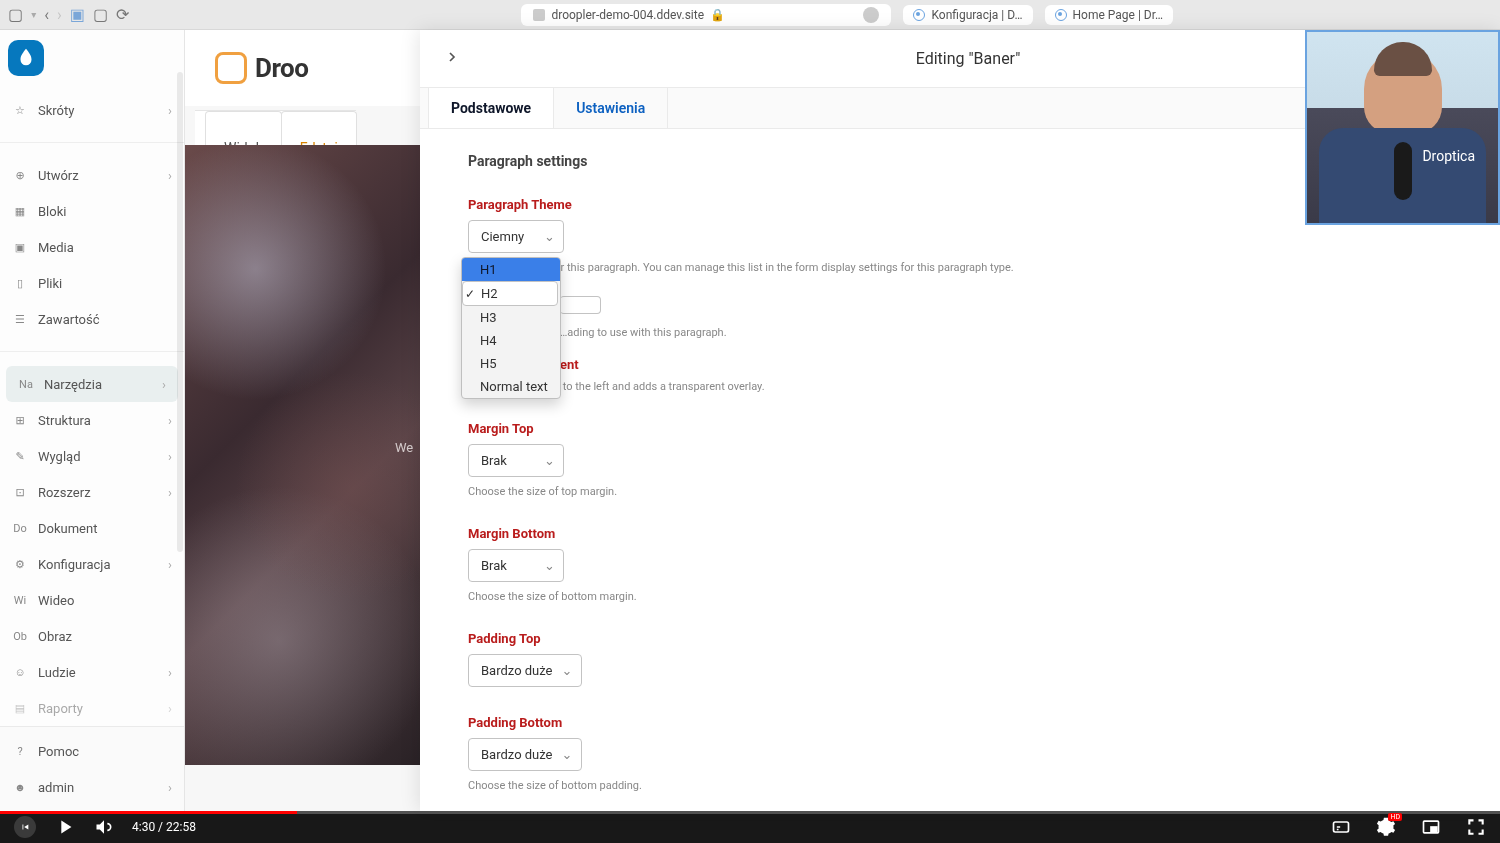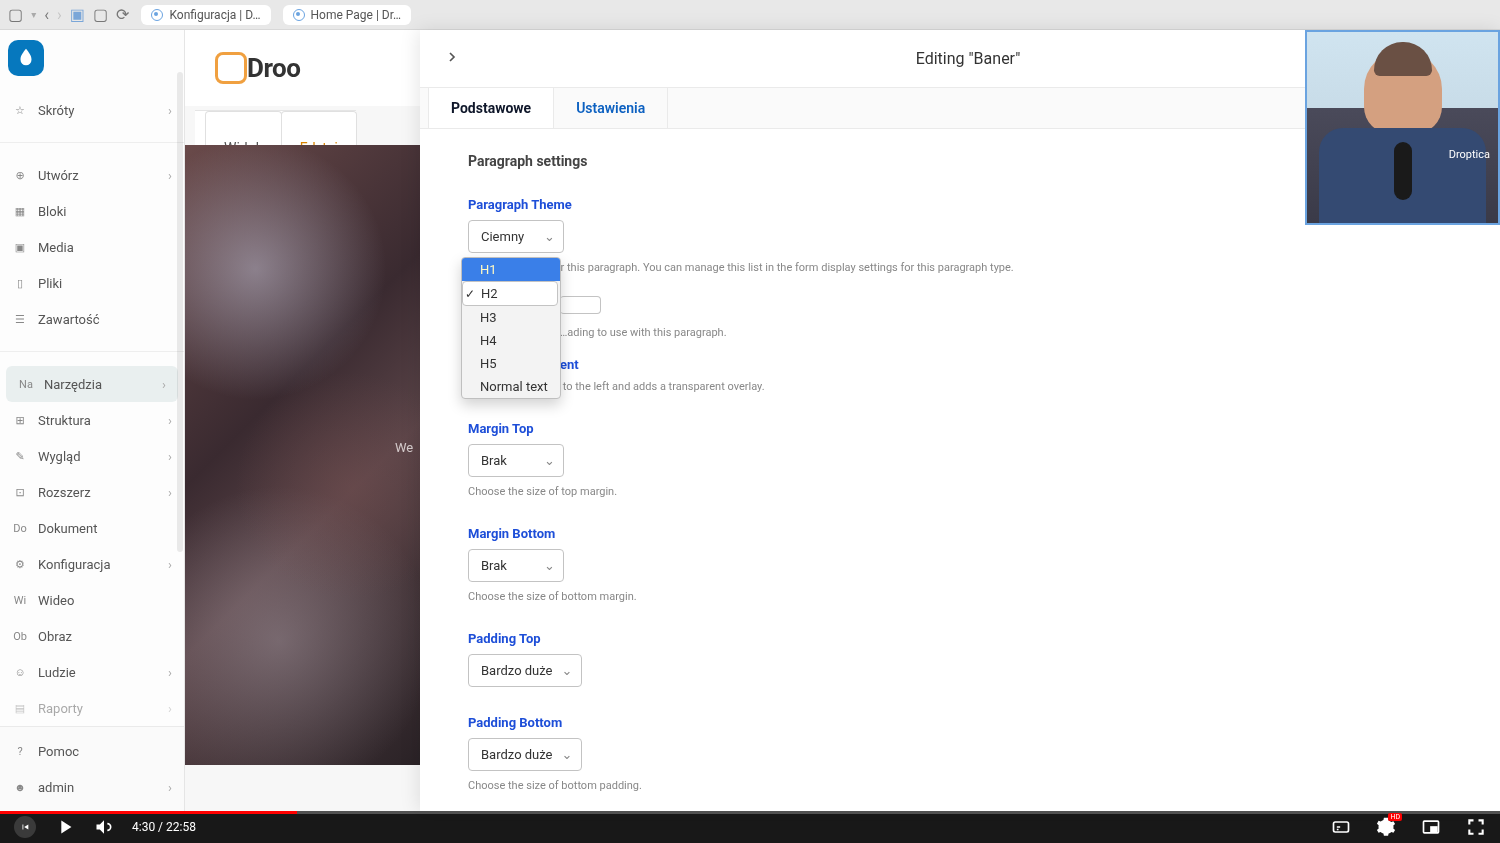--- a/index.html
+++ b/index.html
@@ -105,21 +105,21 @@
     }
     .site-head {
       height:76px;
       display:flex;
       align-items:center;
       padding: 0 30px;
       background:#fff;
       gap:20px;
     }
     .site-logo {
-      display:flex; align-items:center; 
+      display:flex; align-items:center; gap:8px;
     }
     .site-logo-mark {
       width:32px; height:32px; border:3px solid #f0a040; border-radius:8px; position:relative;
     }
     .site-logo-txt { font-size:26px; font-weight:700; letter-spacing:-0.5px; color:#333; }
     .page-tabs {
       display:flex; gap:0; border-top:1px solid #e5e5e5; background:#fff; padding-left:10px;
     }
     .page-tab {
       padding: 28px 18px; font-size:14px; color:#555; border:1px solid #e0e0e0; border-bottom:none; border-radius:4px 4px 0 0; margin-right:-1px;
@@ -158,37 +158,37 @@
     }
     .drawer-tab.first { border-left:1px solid #eaeaea; }
     .drawer-tab.inactive { background:#fafafa; font-weight:600; color:#0d61c1; }
     .drawer-body {
       padding: 24px 48px;
       overflow:auto;
       height: calc(100% - 58px - 46px);
     }
     .section-title { font-size:14px; font-weight:700; color:#444; margin-bottom:22px; }
     .field { margin-bottom: 26px; position:relative; }
-    .field-label { font-size:13px; font-weight:700; color:#1d4ed8; margin-bottom:8px; display:block;margin-top:28px; }
+    .field-label { font-size:13px; font-weight:700; color:#b91c1c; margin-bottom:8px; display:block;margin-top:28px; }
     .sel {
       border:1px solid #c3c3c3; border-radius:4px; padding: 8px 28px 8px 12px;
       font-size:13px; color:#333; background:#fff; position:relative; display:inline-flex; align-items:center;
       min-width: 96px;
     }
     .sel .caret { position:absolute; right:8px; color:#888; }
     .help { font-size:11px; color:#888; margin-top:8px; }
     
     .dd-popup {
       position:absolute; top:60px; left:-7px; width:100px;
       background:#f3f3f3; border:1px solid #bfbfbf; border-radius:4px;
       box-shadow: 0 6px 14px rgba(0,0,0,0.18);
       overflow:hidden; z-index:5;
     }
     .dd-opt { padding:4px 12px; font-size:13px; color:#333; position:relative; }
-    .dd-opt.hl { background:#3a7fe8; color:#fef9c3; }
+    .dd-opt.hl { background:#3a7fe8; color:#0f172a; }
     .dd-opt.sel::before { content:"✓"; position:absolute; left:2px; font-size:12px; }
     .dd-opt.sel { padding-left:18px; }
     .dd-opt:not(.sel) { padding-left:18px; }
     .cursor-pointer {
       position:absolute; top:78px; left:65px; font-size:14px; color:#000;
     }
     
     .player-bar {
       height:32px; background:rgba(0,0,0,0.9);
       display:flex; align-items:center; padding:0 14px; gap:18px;
@@ -224,39 +224,46 @@
     }
     .webcam-body {
       position:absolute; top:96px; left:12px; right:12px; height:100px;
       background:#344a72; border-radius:24px 24px 0 0;
     }
     .webcam-mic {
       position:absolute; top:110px; left:50%; transform:translateX(-50%);
       width:18px; height:58px; background:#1a1a1a; border-radius:10px;
     }
     .webcam-badge {
-      position:absolute; top:116px; right:8px; font-size:11px; color:#fff;
+      position:absolute; top:116px; right:23px; font-size:14px; color:#fff;
     }
     .bottom-nav {
       position:absolute; bottom:0; left:0; right:0; border-top:1px solid #eaeaea;
       background:#fafafa; padding: 6px 0;
     }
   </style>
 </head>
 <body>
 
 <div class="browser-bar">
   <div class="browser-icons-left">
     <span>▢</span>
     <span style="font-size:10px;color:#aaa">▾</span>
     <span>‹</span>
     <span style="opacity:0.3">›</span>
     <span style="color:#7aa6d8">▣</span>
     <span>▢</span>
     <span>⟳</span>
+  </div>
+  <div class="addr-bar">
+    <span class="addr-icon"></span>
+    <span>droopler-demo-004.ddev.site</span>
+    <span style="color:#bbb">🔒</span>
+    <span style="flex:1"></span>
+    <span class="addr-right-dots"></span>
   </div>
   <div class="tab-pill">
     <span class="tab-icon"></span>
     <span>Konfiguracja | D…</span>
   </div>
   <div class="tab-pill">
     <span class="tab-icon"></span>
     <span>Home Page | Dr…</span>
   </div>
 </div>

